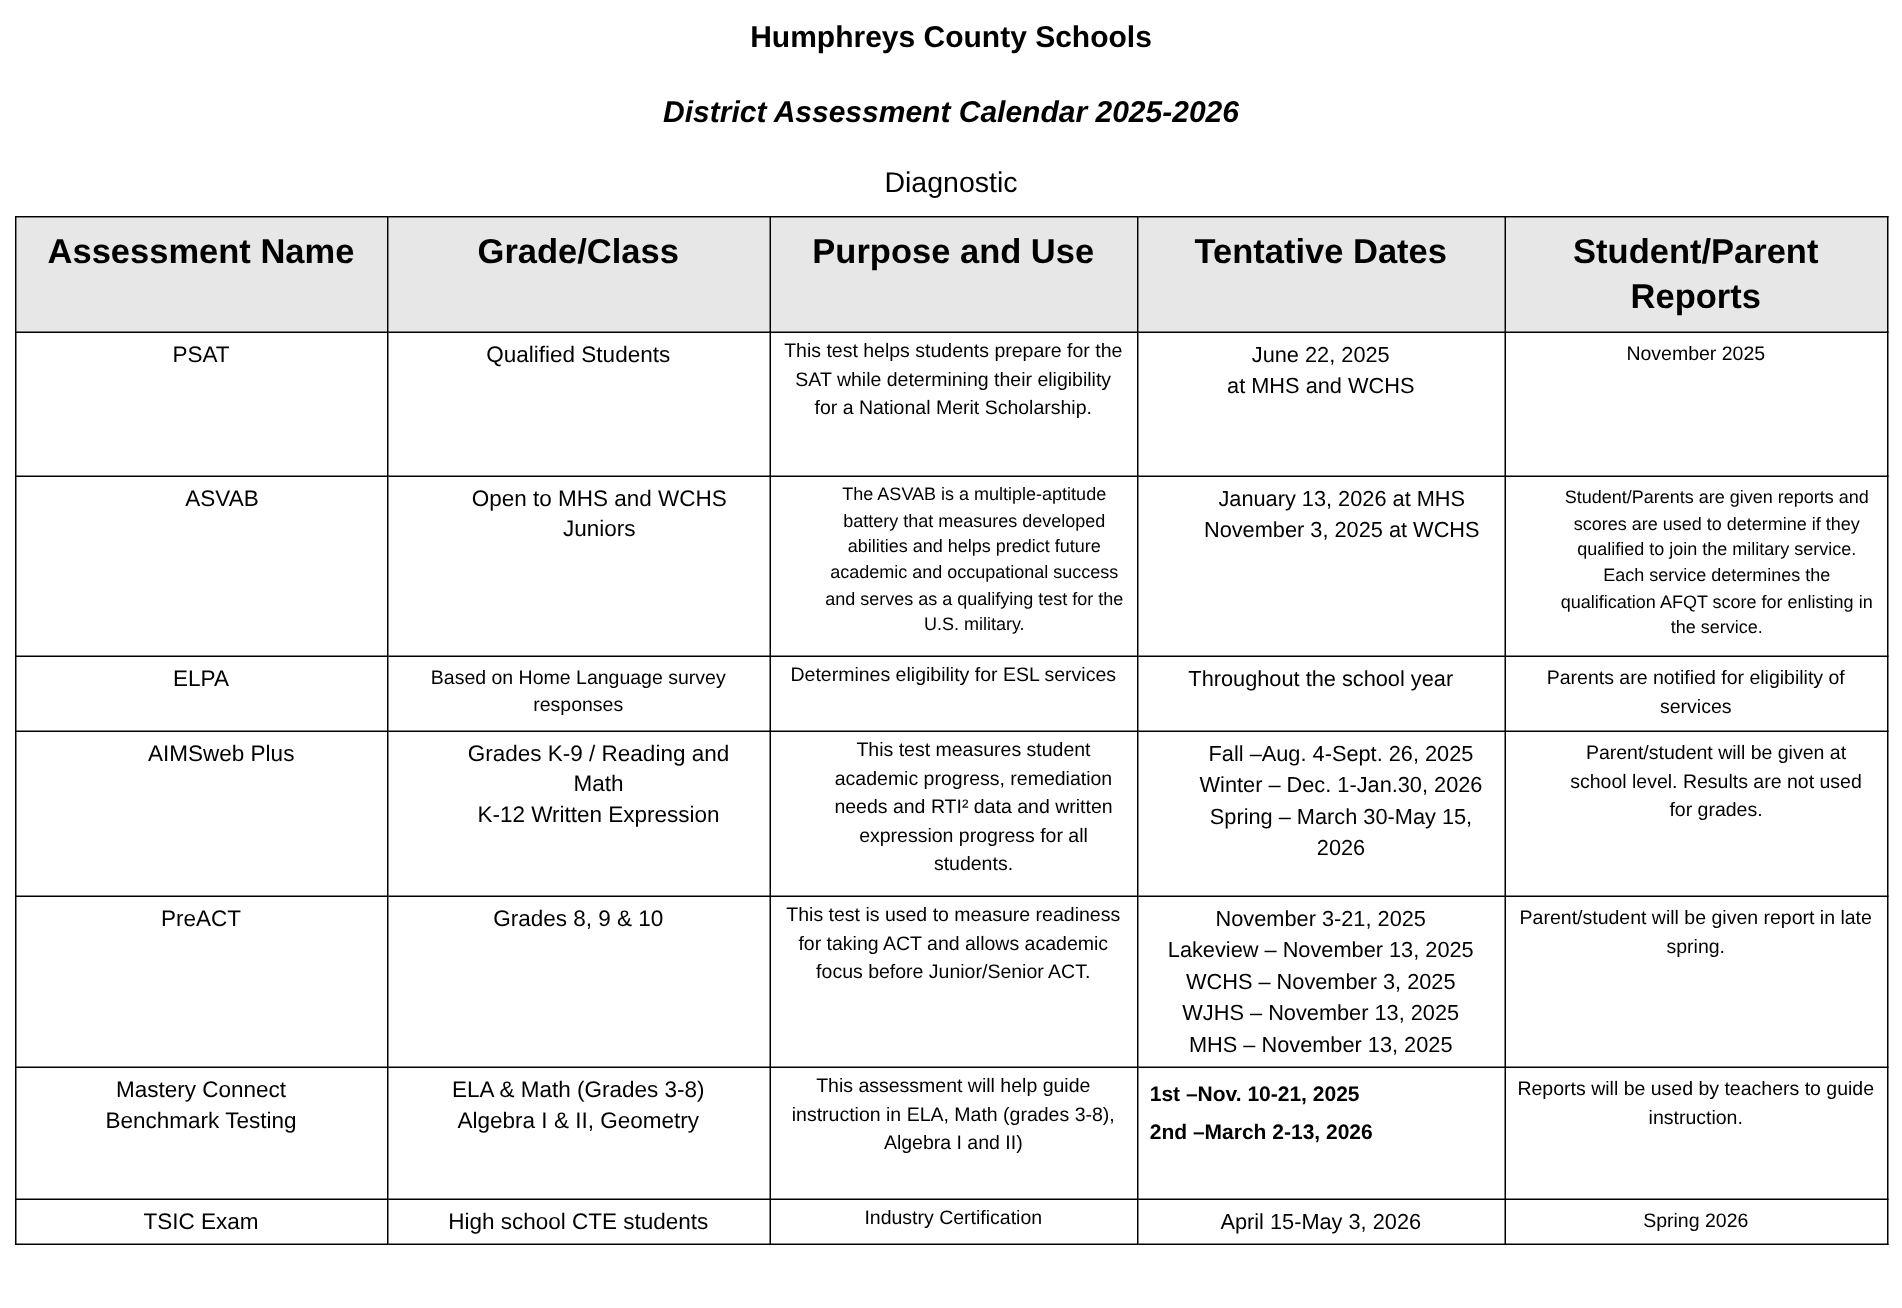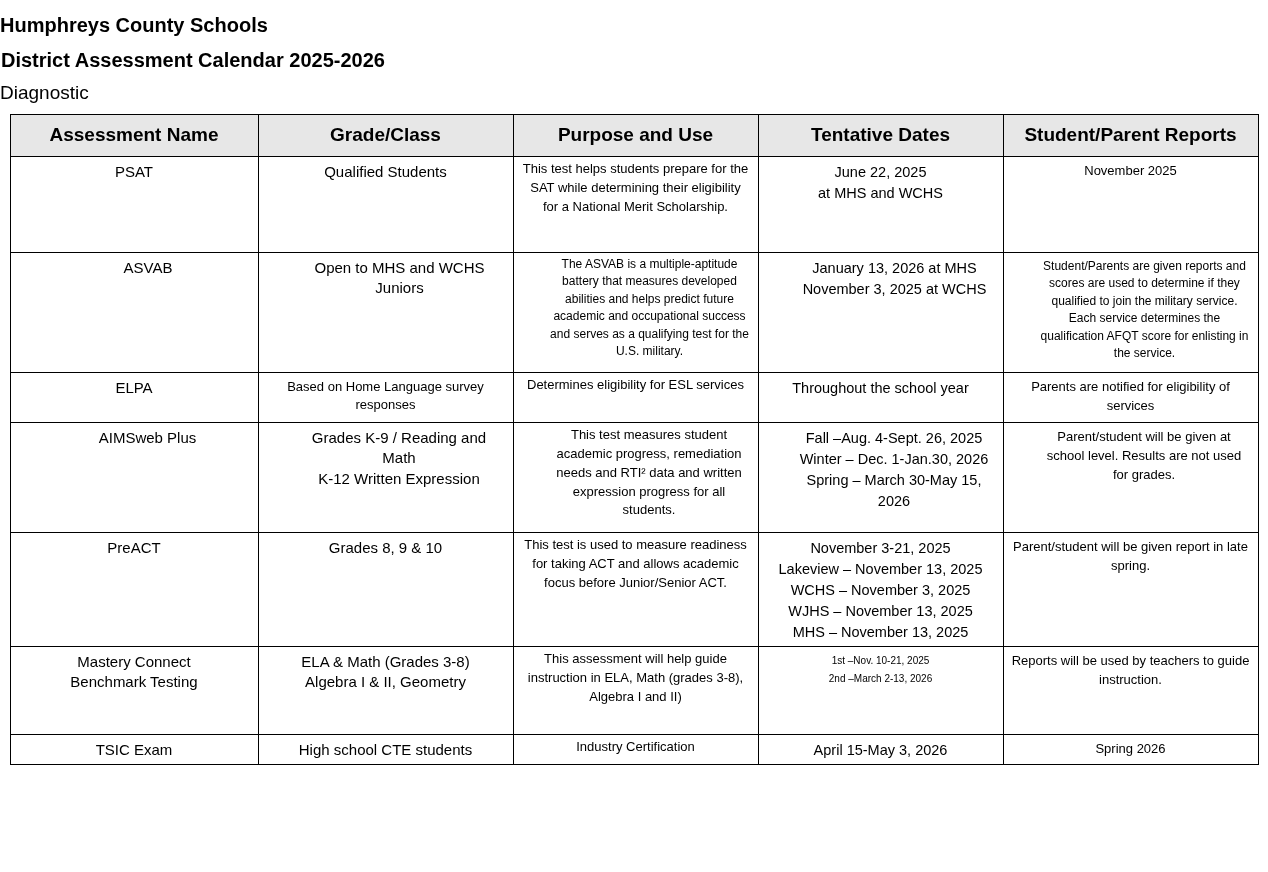--- a/index.html
+++ b/index.html
@@ -5,32 +5,33 @@
   * { box-sizing: border-box; }
   html, body {
     margin: 0;
     padding: 0;
     background: #ffffff;
     width: 1268px;
     height: 872px;
     font-family: "Liberation Sans", sans-serif;
     color: #000000;
   }
-  .page-header { padding-top: 8px; }
+  .page-header { text-align: center; padding-top: 8px; }
   .doc-title {
     font-size: 20px;
     font-weight: bold;
     line-height: 1.7;
     margin: 0;
   }
   .doc-subtitle {
     font-size: 20px;
     font-weight: bold;
     line-height: 1.7;
-    margin: 1px;
+    margin: 16px;
+    font-style: italic;
   }
   .doc-section {
     font-size: 19px;
     font-weight: normal;
     line-height: 1.6;
     margin: 0;
   }
   table.assessment-table {
     border-collapse: collapse;
     width: 1248px;
@@ -41,21 +42,21 @@
   .assessment-table td {
     border: 1px solid #000000;
     vertical-align: top;
     text-align: center;
     padding: 3px 8px;
     white-space: pre-line;
     overflow: hidden;
   }
   .assessment-table th {
     background: #e7e7e7;
-    font-size: 19px;
+    font-size: 23px;
     font-weight: bold;
     padding: 8px 6px;
     vertical-align: top;
     line-height: 1.3;
   }
   col.w1 { width: 248px; }
   col.w2 { width: 255px; }
   col.w3 { width: 245px; }
   col.w4 { width: 245px; }
   col.w5 { width: 255px; }
@@ -73,21 +74,21 @@
   tbody tr:nth-child(4) td { height: 110px; padding-left: 35px; }
   tbody tr:nth-child(5) td { height: 112px; }
   tbody tr:nth-child(6) td { height: 88px; }
   tbody tr:nth-child(7) td { height: 24px; }
   tbody tr:nth-child(8) td { height: 76px; }
 
   
   tbody tr:nth-child(2) td.c-purpose,
   tbody tr:nth-child(2) td.c-reports { font-size: 12px; }
   tbody tr:nth-child(3) td.c-grade { font-size: 13px; }
-  tbody tr:nth-child(6) td.c-dates { text-align: center; font-size: 10px; line-height: 1.8; }
+  tbody tr:nth-child(6) td.c-dates { text-align: left; font-size: 14px; line-height: 1.8; font-weight: bold; }
 </style>
 </head>
 <body>
 
 <div class="page-header">
   <div class="doc-title">Humphreys County Schools</div>
   <div class="doc-subtitle">District Assessment Calendar 2025-2026</div>
   <div class="doc-section">Diagnostic</div>
 </div>
 

